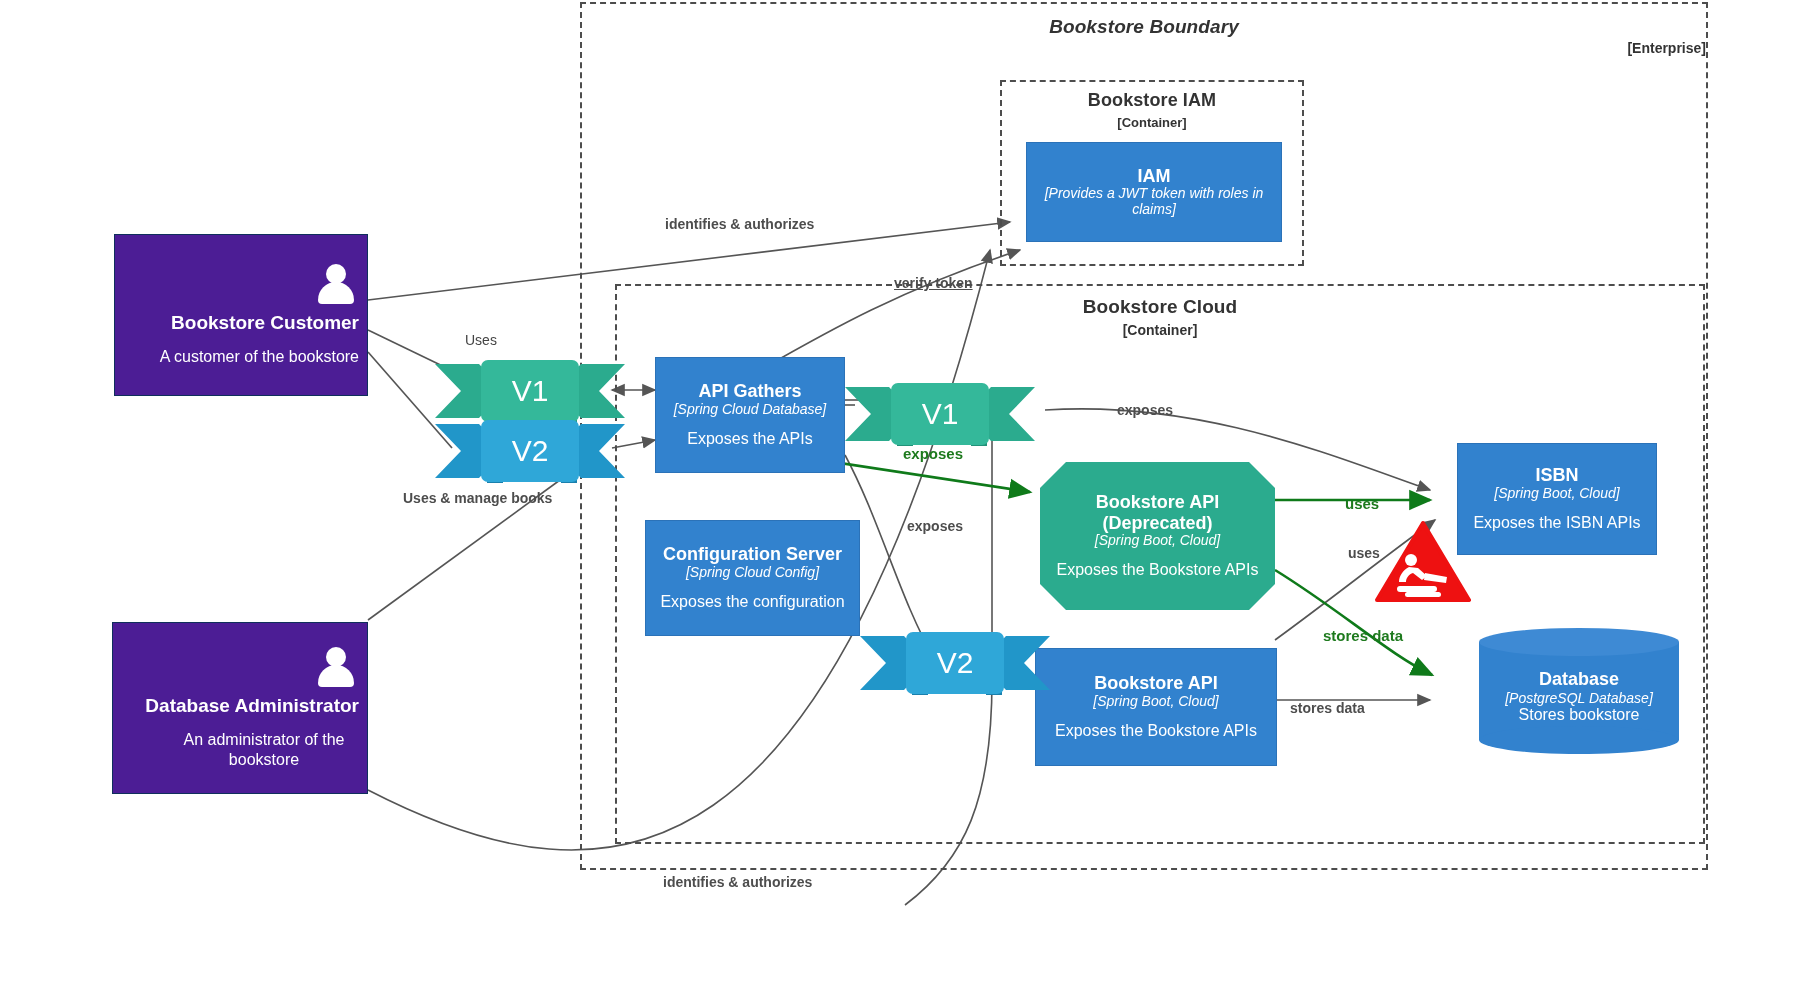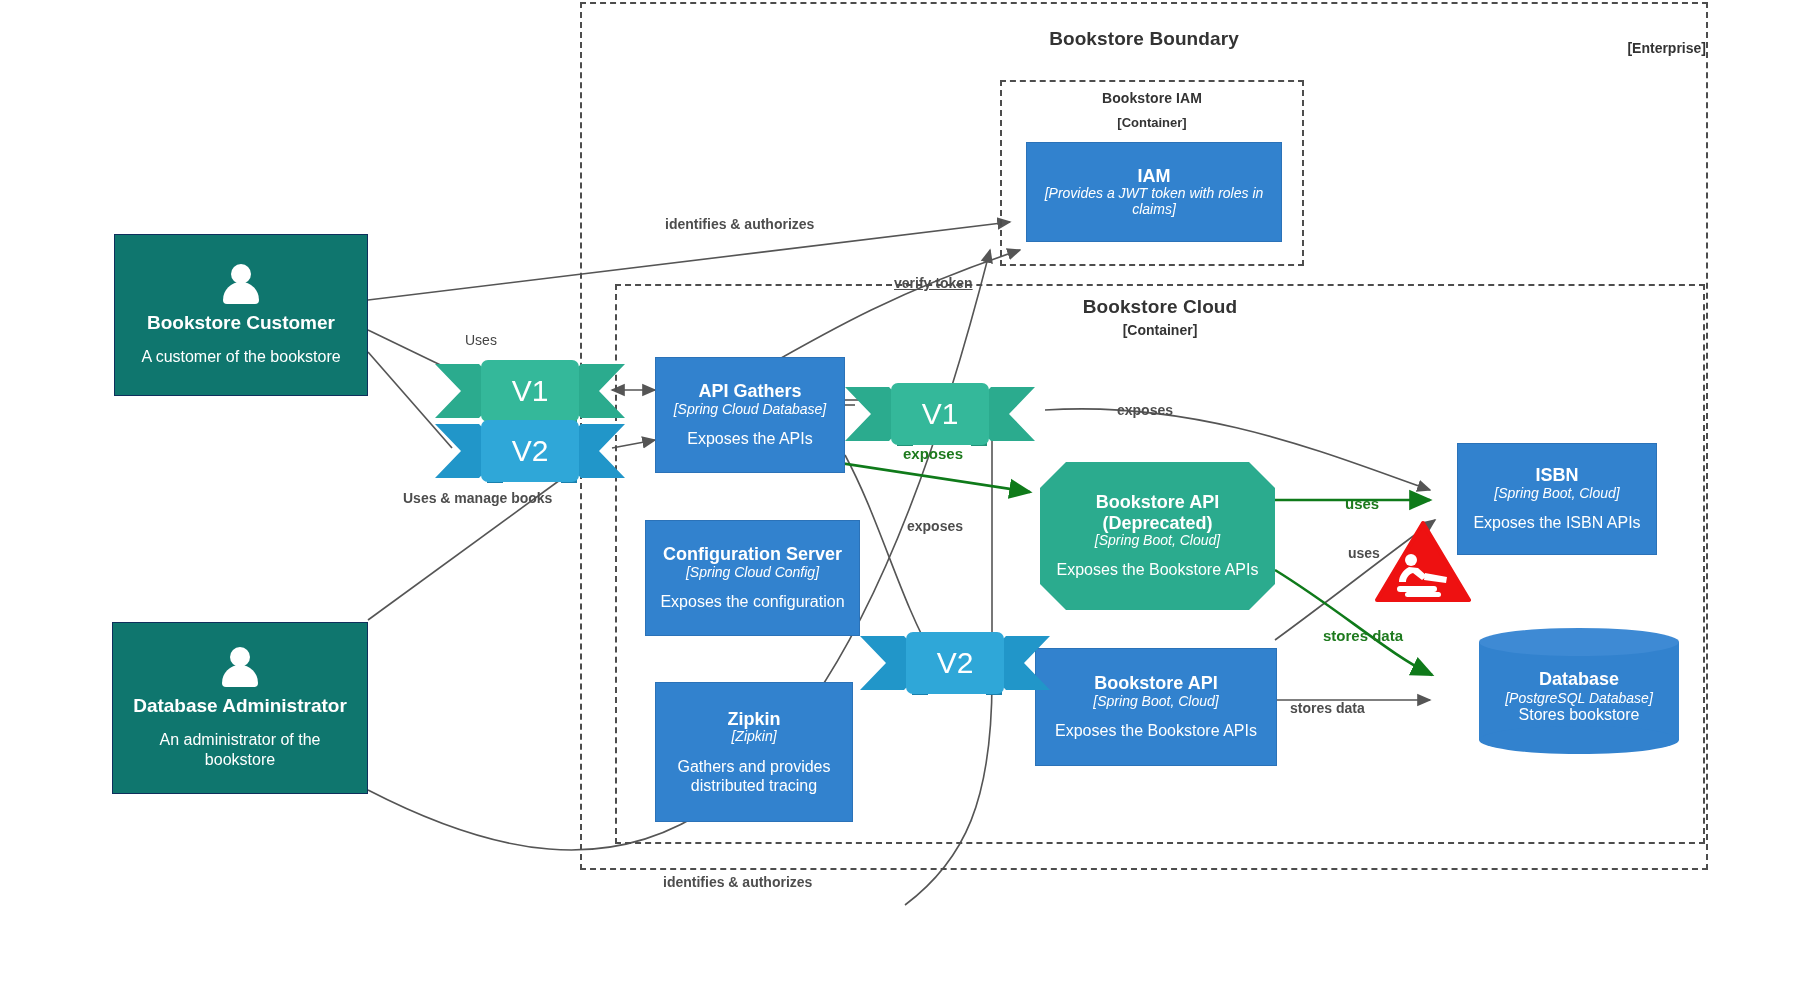--- a/index.html
+++ b/index.html
@@ -70,22 +70,23 @@
   .node .n-tech {
     font-style: italic;
     line-height: 1.12;
   }
   .node .n-desc {
     line-height: 1.2;
   }
   .node .n-spacer { height: 12px; }
 
   .person {
-    background: #0f766e;
+    background: #4c1d95;
     border: 1px solid #0f2f5c;
+    align-items: flex-end;
   }
   .person .n-title { font-size: 19px; margin-bottom: 2px; }
   .person .n-desc  { font-size: 16px; }
   .person-icon {
     width: 46px;
     height: 42px;
     margin-bottom: 6px;
     position: relative;
   }
   .person-icon .head {
@@ -276,26 +277,26 @@
 
       <path d="M755,450 L1030,492" marker-end="url(#arrow-green)"></path>
 
       <path d="M1275,500 L1430,500" marker-end="url(#arrow-green)"></path>
 
       <path d="M1275,570 C1340,610 1390,655 1432,675" marker-end="url(#arrow-green)"></path>
     </g>
   </svg>
 
   <div class="boundary" style="left:580px; top:2px; width:1128px; height:868px;">
-    <div class="boundary-title" style="top:24px; font-size:19px;">Bookstore Boundary</div>
+    <div class="boundary-title" style="top:12px; font-size:19px;font-style:italic;">Bookstore Boundary</div>
     <div class="boundary-sub" style="top:36px; font-size:14px;text-align:right;">[Enterprise]</div>
   </div>
 
   <div class="boundary" style="left:1000px; top:80px; width:304px; height:186px;">
-    <div class="boundary-title" style="top:8px; font-size:14px;">Bookstore IAM</div>
+    <div class="boundary-title" style="top:8px; font-size:18px;">Bookstore IAM</div>
     <div class="boundary-sub" style="top:33px; font-size:13px;">[Container]</div>
   </div>
 
   <div class="boundary" style="left:615px; top:284px; width:1090px; height:560px;">
     <div class="boundary-title" style="top:10px; font-size:19px;">Bookstore Cloud</div>
     <div class="boundary-sub" style="top:36px; font-size:14px;">[Container]</div>
   </div>
 
   <div class="node person" style="left:114px; top:234px; width:254px; height:162px;">
     <div class="person-icon">
@@ -329,26 +330,20 @@
     <div class="n-desc">Exposes the APIs</div>
   </div>
 
   <div class="node container-box" style="left:645px; top:520px; width:215px; height:116px;">
     <div class="n-title">Configuration Server</div>
     <div class="n-tech">[Spring Cloud Config]</div>
     <div class="n-spacer"></div>
     <div class="n-desc">Exposes the configuration</div>
   </div>
 
-  <div class="node container-box" style="left:655px; top:682px; width:198px; height:140px;">
-    <div class="n-title">Zipkin</div>
-    <div class="n-tech">[Zipkin]</div>
-    <div class="n-spacer"></div>
-    <div class="n-desc" style="max-width:160px;">Gathers and provides distributed tracing</div>
-  </div>
 
   <div class="node deprecated" style="left:1040px; top:462px; width:235px; height:148px;">
     <div class="n-title" style="max-width:170px;">Bookstore API (Deprecated)</div>
     <div class="n-tech">[Spring Boot, Cloud]</div>
     <div class="n-spacer"></div>
     <div class="n-desc">Exposes the Bookstore APIs</div>
   </div>
 
   <div class="node container-box" style="left:1035px; top:648px; width:242px; height:118px;">
     <div class="n-title">Bookstore API</div>

